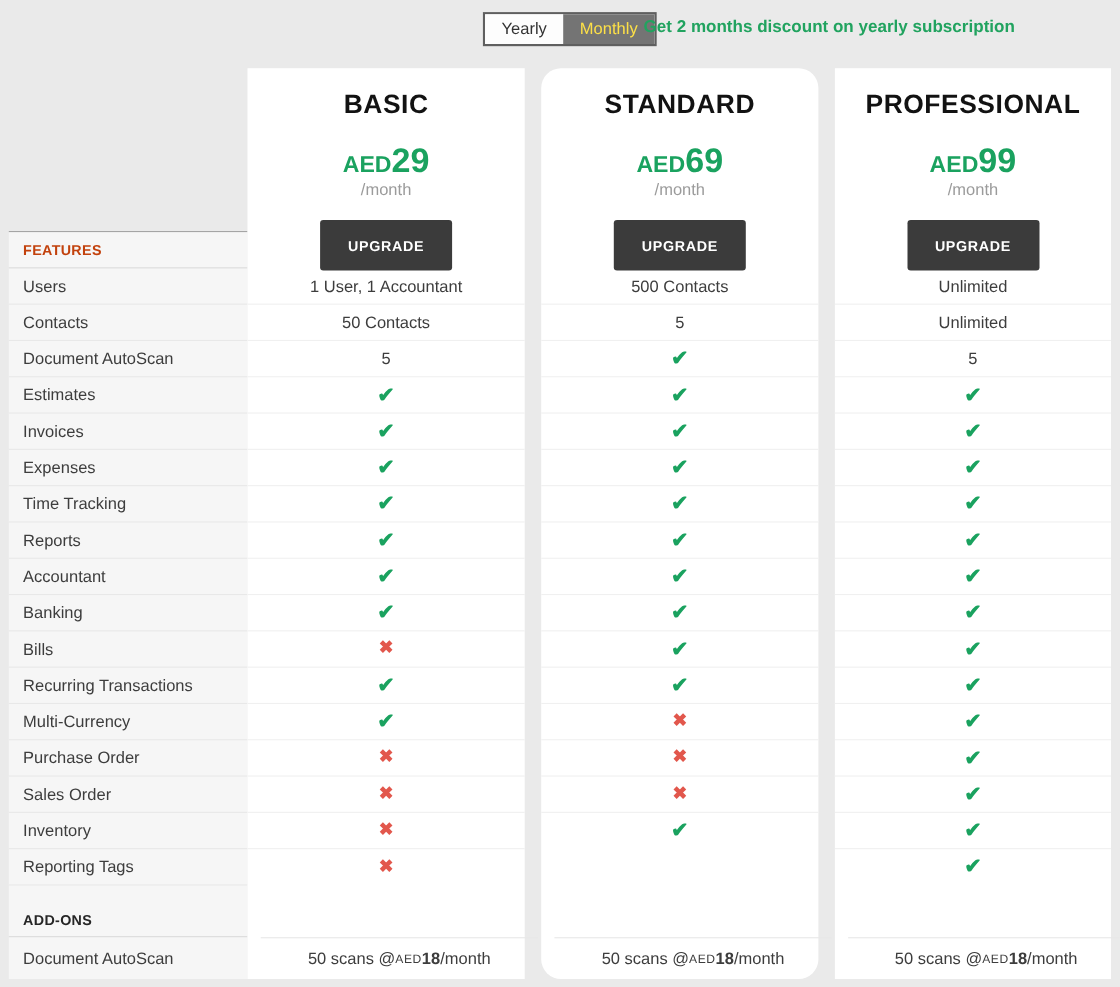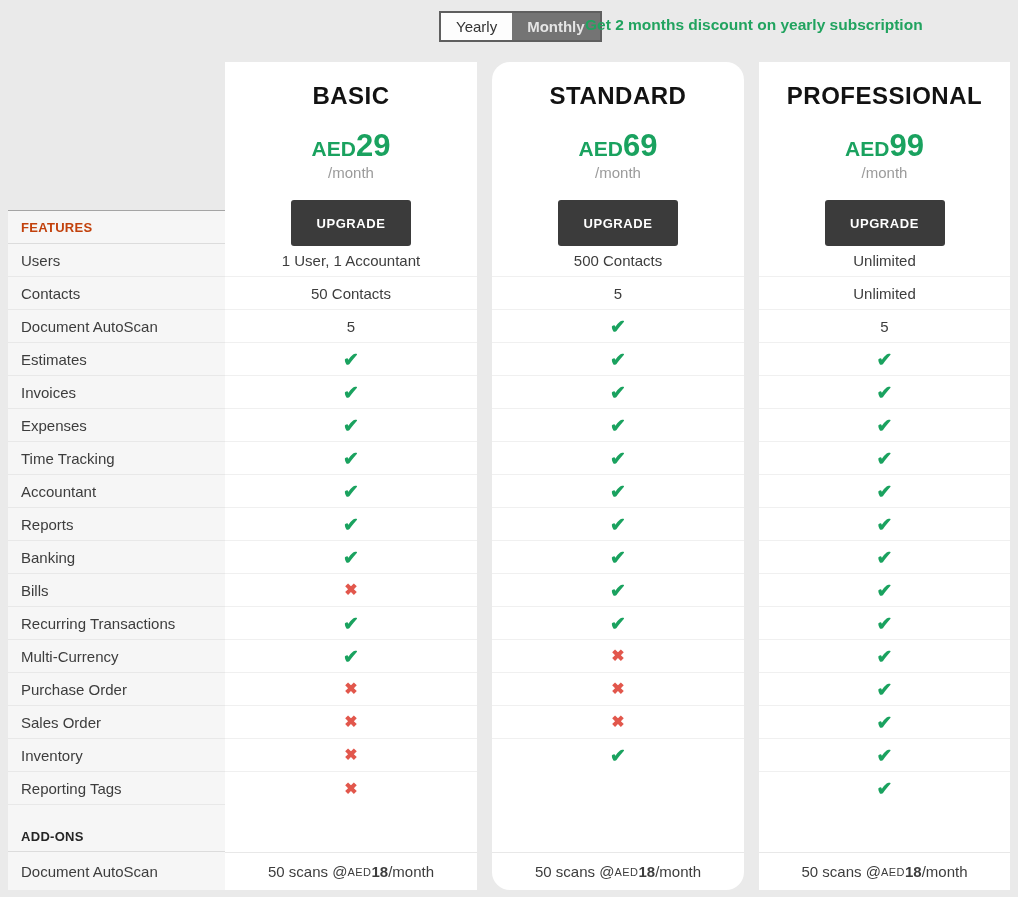--- a/index.html
+++ b/index.html
@@ -23,21 +23,21 @@
   .toggle{
     position:absolute;left:439px;top:11px;height:31px;
     display:flex;border:2px solid #5f5f5f;background:#fdfdfd;
   }
   .toggle-opt{
     display:flex;align-items:center;justify-content:center;
     padding:0 15px;font-size:15px;color:#333;cursor:pointer;
     background:#fdfdfd;border:none;font-family:inherit;
   }
   .toggle-opt.selected{
-    background:var(--toggle-dark);color:#e5e5e5;font-weight:bold;
+    background:var(--toggle-dark);color:#fde047;font-weight:normal;
   }
   .discount{
     position:absolute;left:585px;top:16px;
     font-size:15.5px;font-weight:bold;color:#21a35f;
   }
 
   
   .features-panel{
     position:absolute;left:8px;top:210px;width:217px;height:680px;
     background:#f6f6f6;border-top:1px solid #a5a5a5;
@@ -89,21 +89,21 @@
   }
   .rows{position:absolute;left:0;top:182px;width:100%;}
   .vrow{
     height:33px;display:flex;align-items:center;justify-content:center;
     font-size:15px;color:#3d3d3d;border-bottom:1px solid #f0f0f0;
   }
   .vrow:last-child{border-bottom:none;}
   .check{color:var(--green);font-size:19px;font-weight:bold;line-height:1;}
   .cross{color:var(--red);font-size:16px;font-weight:bold;line-height:1;}
   .addon-row{
-    position:absolute;left:0;top:790px;width:100%;height:38px;
+    position:absolute;left:12px;top:790px;width:100%;height:38px;
     display:flex;align-items:center;justify-content:center;
     border-top:1px solid #e8e8e8;
     font-size:15px;color:#3d3d3d;
   }
   .addon-row .aed{font-size:11px;letter-spacing:.5px;}
   .addon-row .amt{font-weight:bold;}
 </style>
 </head>
 <body>
 
@@ -118,22 +118,22 @@
   <div class="features-panel">
     <div class="fp-header">FEATURES</div>
     <div id="fp-rows">
         <div class="fp-row">Users</div>
         <div class="fp-row">Contacts</div>
         <div class="fp-row">Document AutoScan</div>
         <div class="fp-row">Estimates</div>
         <div class="fp-row">Invoices</div>
         <div class="fp-row">Expenses</div>
         <div class="fp-row">Time Tracking</div>
+        <div class="fp-row">Reports</div>
         <div class="fp-row">Accountant</div>
-        <div class="fp-row">Reports</div>
         <div class="fp-row">Banking</div>
         <div class="fp-row">Bills</div>
         <div class="fp-row">Recurring Transactions</div>
         <div class="fp-row">Multi-Currency</div>
         <div class="fp-row">Purchase Order</div>
         <div class="fp-row">Sales Order</div>
         <div class="fp-row">Inventory</div>
         <div class="fp-row">Reporting Tags</div>
       </div>
     <div class="fp-addons-header">ADD-ONS</div>

